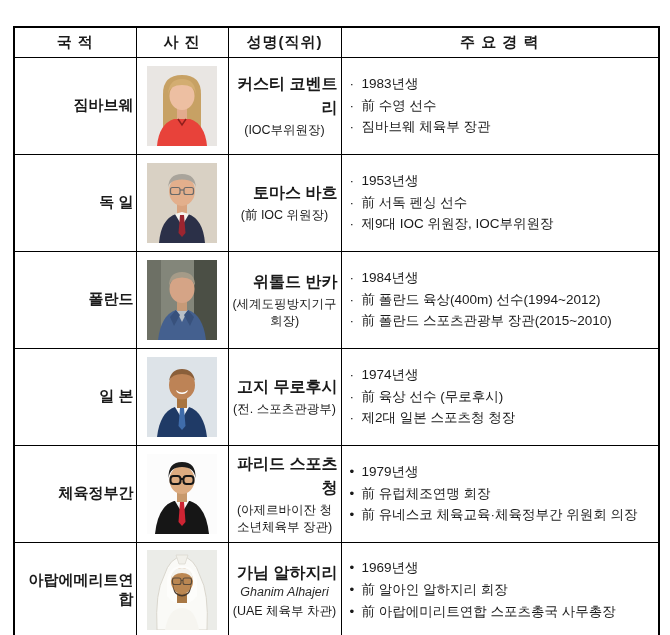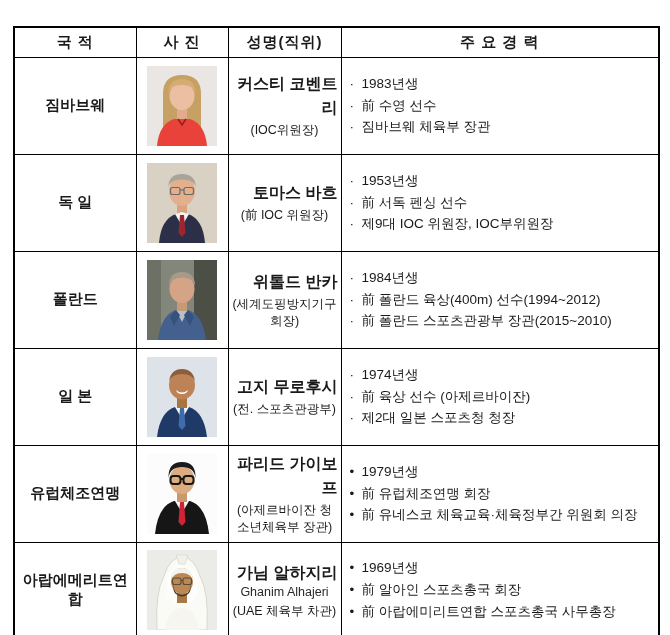--- a/index.html
+++ b/index.html
@@ -9,26 +9,26 @@
     position:absolute; left:13px; top:26px; width:645px;
     border-collapse:collapse; table-layout:fixed;
     border:2px solid #000;
   }
   .profile-table th, .profile-table td { border:1px solid #000; }
   .profile-table th {
     height:30px; font-size:15px; font-weight:bold; text-align:center;
     letter-spacing:1px; vertical-align:middle;
   }
   .profile-table td { height:97px; vertical-align:middle; }
-  td.country-cell { text-align:center; font-weight:bold; font-size:15px; padding:0 2px; }
+  td.country-cell { text-align:right; font-weight:bold; font-size:15px; padding:0 2px; }
   td.photo-cell { text-align:center; }
   .photo { display:inline-block; vertical-align:middle; }
   td.name-cell { text-align:center; padding:2px 3px; }
   .person-name { font-weight:bold; font-size:16px; line-height:1.5;text-align:right; }
-  .latin-name { font-size:12.5px; line-height:1.25; color:#2a2a2a; }
+  .latin-name { font-size:12.5px; line-height:1.25; color:#2a2a2a;font-style:italic; }
   .person-title { font-size:12.5px; line-height:1.35; margin-top:2px; }
   td.career-cell { padding:4px 6px 4px 7px; }
   .career-line { display:flex; align-items:flex-start; font-size:13.5px; line-height:1.62; }
   .bullet { flex:none; width:13px; text-align:left; padding-left:1px; }
 </style>
 </head>
 <body>
 
 <table class="profile-table">
   <colgroup>
@@ -55,21 +55,21 @@
           <path d="M16 64 L16 28 Q16 9 35 9 Q54 9 54 28 L54 64 Z" fill="#c7a164"></path>
           <rect x="30" y="42" width="10" height="11" fill="#e2ab8d"></rect>
           <ellipse cx="35" cy="30" rx="12.5" ry="14" fill="#edbfa2"></ellipse>
           <path d="M21 28 Q22 13 35 13 Q48 13 49 28 Q47 19 35 19 Q23 19 21 28 Z" fill="#d3ad71"></path>
           <path d="M10 80 Q12 58 27 53 L43 53 Q58 58 60 80 Z" fill="#e8423a"></path>
           <path d="M31 53 L35 59 L39 53" fill="none" stroke="#8f1f1c" stroke-width="1.5"></path>
         </svg>
       </td>
       <td class="name-cell">
         <div class="person-name">커스티 코벤트리</div>
-        <div class="person-title">(IOC위원장)</div>
+        <div class="person-title">(IOC부위원장)</div>
       </td>
       <td class="career-cell">
         <div class="career-line">
             <span class="bullet">·</span>
             <span>1983년생</span>
           </div>
         <div class="career-line">
             <span class="bullet">·</span>
             <span>前 수영 선수</span>
           </div>
@@ -170,47 +170,47 @@
         <div class="person-name">고지 무로후시</div>
         <div class="person-title">(전. 스포츠관광부)</div>
       </td>
       <td class="career-cell">
         <div class="career-line">
             <span class="bullet">·</span>
             <span>1974년생</span>
           </div>
         <div class="career-line">
             <span class="bullet">·</span>
-            <span>前 육상 선수 (아제르바이잔)</span>
+            <span>前 육상 선수 (무로후시)</span>
           </div>
         <div class="career-line">
             <span class="bullet">·</span>
             <span>제2대 일본 스포츠청 청장</span>
           </div>
       </td>
     </tr>
 
     <tr>
-      <td class="country-cell">유럽체조연맹</td>
+      <td class="country-cell">체육정부간</td>
       <td class="photo-cell">
         <svg class="photo" width="70" height="80" viewBox="0 0 70 80">
           <rect width="70" height="80" fill="#fcfcfc"></rect>
           <path d="M8 80 Q11 52 27 47 L43 47 Q59 52 62 80 Z" fill="#161616"></path>
           <path d="M28 47 L35 59 L42 47 L35 45 Z" fill="#f7f7f7"></path>
           <path d="M33 48 L37 48 L38.5 68 L35 72 L31.5 68 Z" fill="#ce2433"></path>
           <rect x="30" y="37" width="10" height="11" fill="#c8996c"></rect>
           <ellipse cx="35" cy="26" rx="12.5" ry="14" fill="#dcab80"></ellipse>
           <path d="M21.5 24 Q21 8 35 8 Q49 8 48.5 24 Q47 13 35 13 Q23 13 21.5 24 Z" fill="#1b1b1b"></path>
           <rect x="23.5" y="22" width="10" height="8" rx="3" fill="none" stroke="#161616" stroke-width="2"></rect>
           <rect x="36.5" y="22" width="10" height="8" rx="3" fill="none" stroke="#161616" stroke-width="2"></rect>
           <line x1="33.5" y1="25" x2="36.5" y2="25" stroke="#161616" stroke-width="2"></line>
         </svg>
       </td>
       <td class="name-cell">
-        <div class="person-name">파리드 가이보프</div>
+        <div class="person-name">파리드 스포츠청</div>
         <div class="person-title">(아제르바이잔 청소년체육부 장관)</div>
       </td>
       <td class="career-cell">
         <div class="career-line">
             <span class="bullet">•</span>
             <span>1979년생</span>
           </div>
         <div class="career-line">
             <span class="bullet">•</span>
             <span>前 유럽체조연맹 회장</span>
@@ -245,21 +245,21 @@
         <div class="latin-name">Ghanim Alhajeri</div>
         <div class="person-title">(UAE 체육부 차관)</div>
       </td>
       <td class="career-cell">
         <div class="career-line">
             <span class="bullet">•</span>
             <span>1969년생</span>
           </div>
         <div class="career-line">
             <span class="bullet">•</span>
-            <span>前 알아인 스포츠총국 회장</span>
+            <span>前 알아인 알하지리 회장</span>
           </div>
         <div class="career-line">
             <span class="bullet">•</span>
             <span>前 아랍에미리트연합 스포츠총국 사무총장</span>
           </div>
       </td>
     </tr>
 
   </tbody>
 </table>

